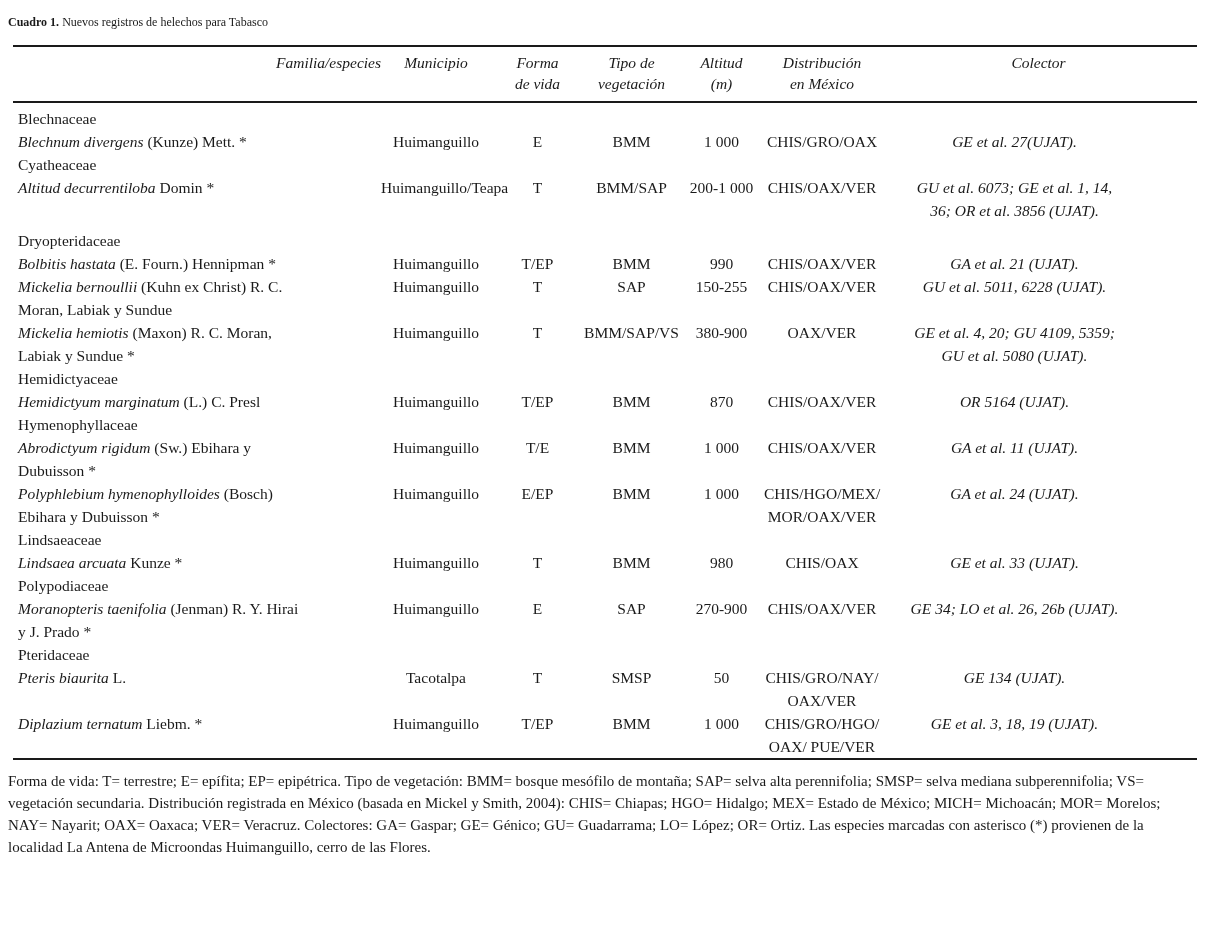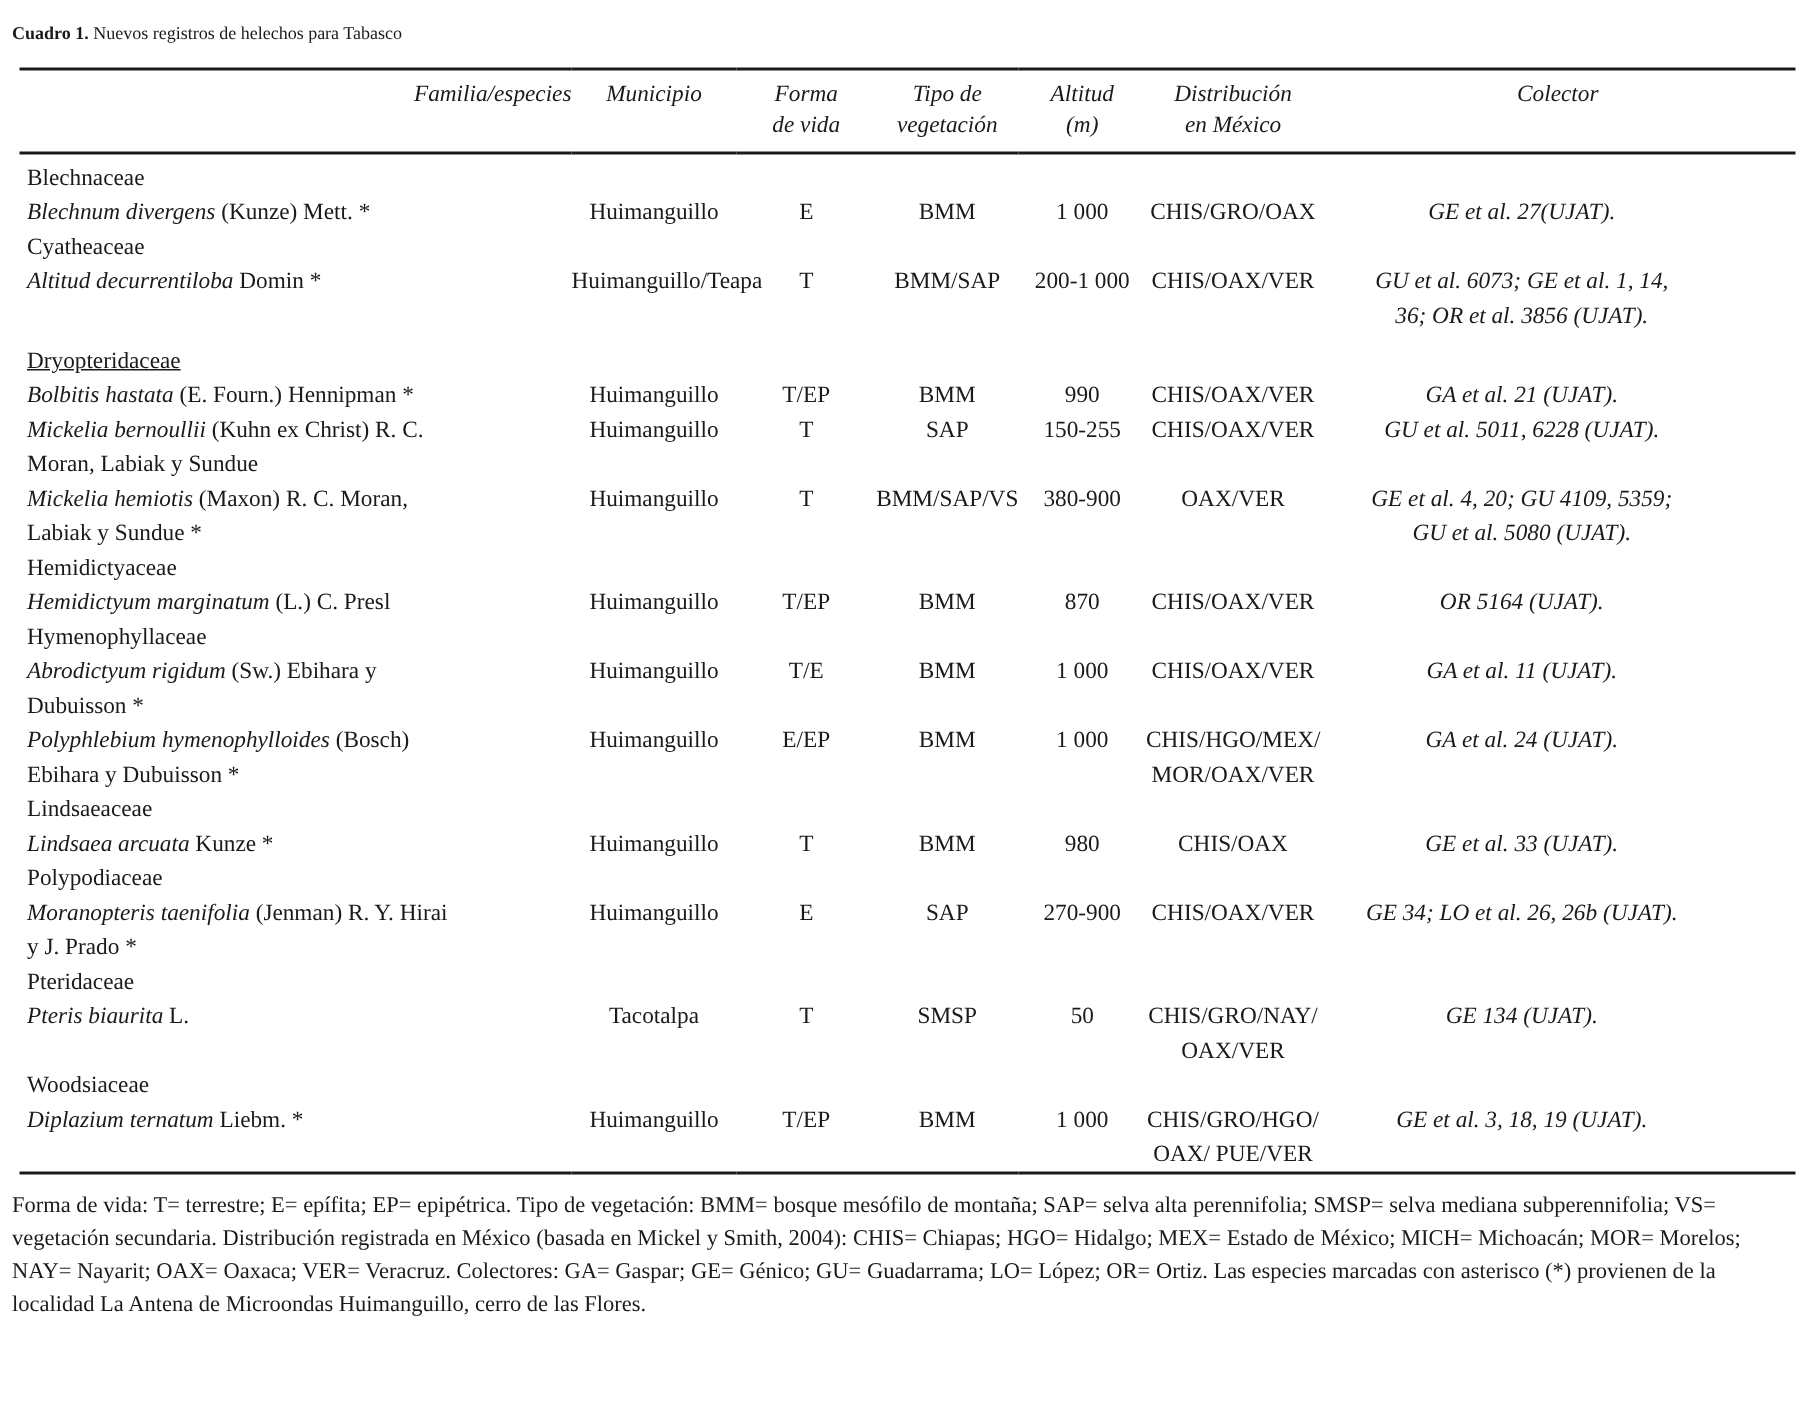--- a/index.html
+++ b/index.html
@@ -28,21 +28,21 @@
     border-bottom: 2px solid #1a1a1a;
   }
   th.col-especies { text-align: right; padding-left: 7px; margin-left: 12px; }
 
   tbody td {
     font-size: 15.5px; line-height: 23px;
     vertical-align: top; text-align: center;
     padding: 0; white-space: pre-line;
   }
   tr.first-row td { padding-top: 4px; }
-  tr.gap-before td { padding-top: 7px; text-decoration: underline; }
+  tr.gap-before td { padding-top: 7px; }
   td.family-cell { text-align: left; padding-left: 5px; }
   td.especies { text-align: left; padding-left: 5px; padding-right: 14px; }
   td.municipio { white-space: nowrap; }
   td.colector { font-style: italic; padding-left: 10px; padding-right: 58px; }
   .sp { font-style: italic; }
 
   .footnote {
     font-size: 15px; line-height: 22px;
     margin-top: 10px; text-align: left;
   }
@@ -209,23 +209,20 @@
           <td class="especies"><span class="sp">Pteris biaurita</span> <span>L.</span></td>
           <td class="municipio">Tacotalpa</td>
           <td>T</td>
           <td>SMSP</td>
           <td>50</td>
           <td class="dist">CHIS/GRO/NAY/
 OAX/VER</td>
           <td class="colector">GE 134 (UJAT).</td>
         </tr>
         <tr>
-          <td colspan="7" class="family-cell">Woodsiaceae</td>
-        </tr>
-        <tr>
           <td class="especies"><span class="sp">Diplazium ternatum</span> <span>Liebm. *</span></td>
           <td class="municipio">Huimanguillo</td>
           <td>T/EP</td>
           <td>BMM</td>
           <td>1 000</td>
           <td class="dist">CHIS/GRO/HGO/
 OAX/ PUE/VER</td>
           <td class="colector">GE et al. 3, 18, 19 (UJAT).</td>
         </tr>
       </tbody>

